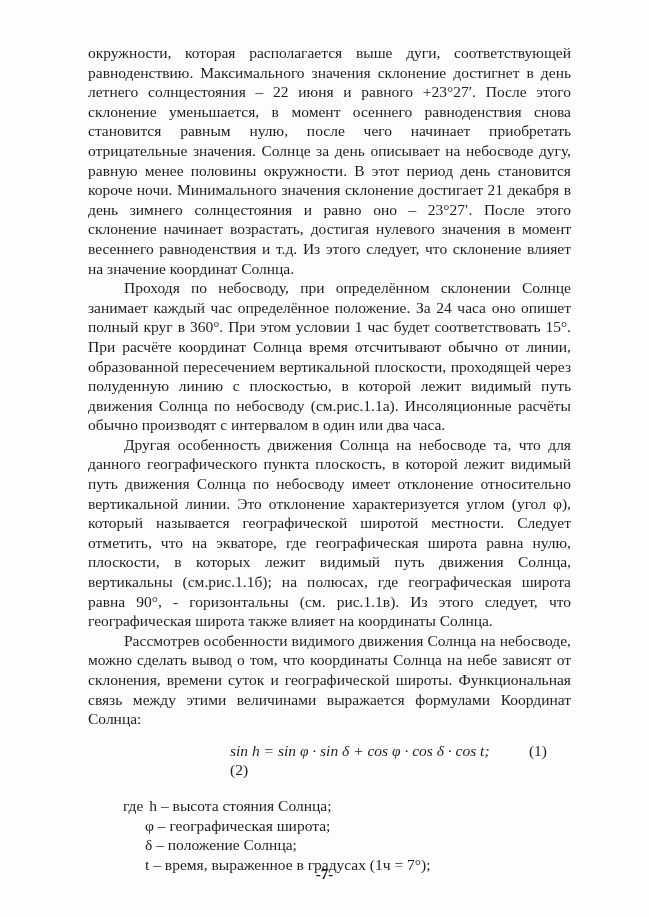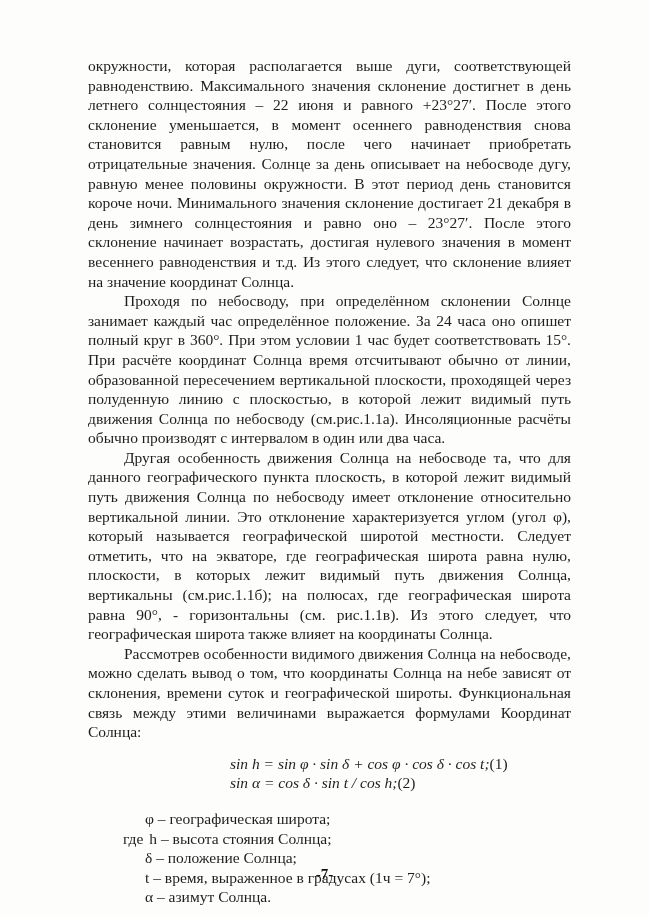--- a/index.html
+++ b/index.html
@@ -16,40 +16,42 @@
     position: relative;
     width: 649px;
     height: 917px;
     background: #fdfdfc;
     font-family: "Liberation Serif", serif;
     color: #1e1e1e;
   }
   .text-block {
     position: absolute;
     left: 88px;
-    top: 56px;
+    top: 43px;
     width: 483px;
     font-size: 15.5px;
     line-height: 19.6px;
     text-align: justify;
   }
   .para {
     margin: 0;
   }
   .para.indent {
     text-indent: 36px;
   }
   .formula-block {
     margin-top: 12px;
     font-size: 15.5px;
   }
   .formula-row {
     display: flex;
+    justify-content: space-between;
     padding-left: 142px;
     padding-right: 24px;
+    gap: 16px;
   }
   .formula-expr {
     font-style: italic;
     white-space: nowrap;
   }
   .formula-num {
     font-style: normal;
   }
   .definitions {
     margin-top: 16px;
@@ -89,31 +91,29 @@
     <p class="para indent">Другая особенность движения Солнца на небосводе та, что для данного географического пункта плоскость, в которой лежит видимый путь движения Солнца по небосводу имеет отклонение относительно вертикальной линии. Это отклонение характеризуется углом (угол φ), который называется географической широтой местности. Следует отметить, что на экваторе, где географическая широта равна нулю, плоскости, в которых лежит видимый путь движения Солнца, вертикальны (см.рис.1.1б); на полюсах, где географическая широта равна 90°, - горизонтальны (см. рис.1.1в). Из этого следует, что географическая широта также влияет на координаты Солнца.</p>
 
     <p class="para indent">Рассмотрев особенности видимого движения Солнца на небосводе, можно сделать вывод о том, что координаты Солнца на небе зависят от склонения, времени суток и географической широты. Функциональная связь между этими величинами выражается формулами Координат Солнца:</p>
 
     <div class="formula-block">
       <div class="formula-row">
         <span class="formula-expr">sin h = sin φ · sin δ + cos φ · cos δ · cos t;</span>
         <span class="formula-num">(1)</span>
       </div>
       <div class="formula-row">
-        <span class="formula-expr">sin α = cos δ · sin t / cos h;</span>
         <span class="formula-num">(2)</span>
       </div>
     </div>
 
     <div class="definitions">
-      <div class="def-row">φ – географическая широта;</div>
       <div class="def-row first">
         <span class="def-intro">где</span><span>h – высота стояния Солнца;</span>
       </div>
+      <div class="def-row">φ – географическая широта;</div>
       <div class="def-row">δ – положение Солнца;</div>
       <div class="def-row">t – время, выраженное в градусах (1ч = 7°);</div>
-      <div class="def-row">α – азимут Солнца.</div>
     </div>
 
   </div>
 
   <div class="page-number">-7-</div>
 </div>
 
 </body></html>

